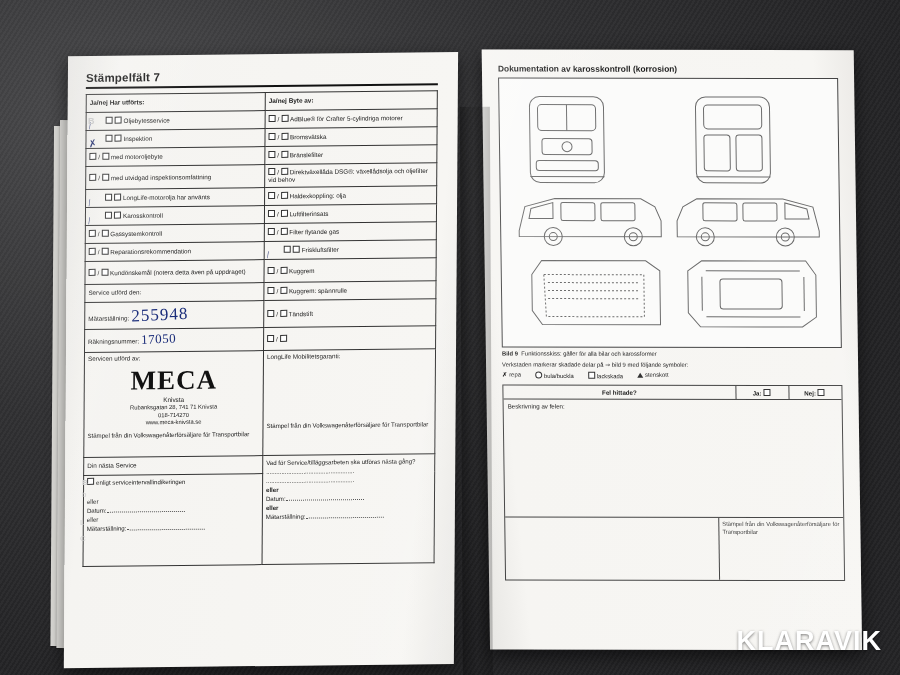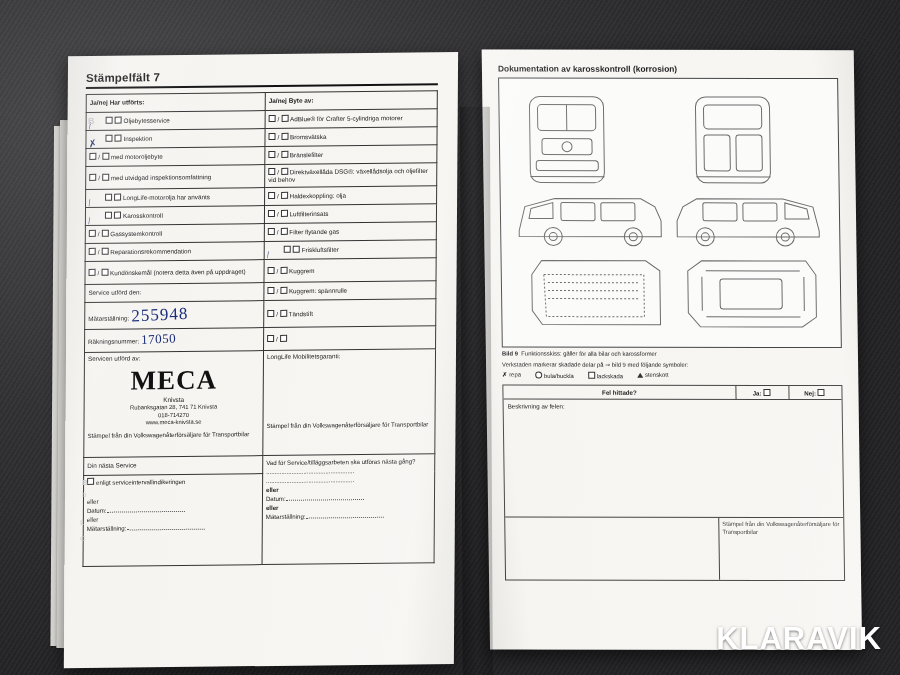--- a/index.html
+++ b/index.html
@@ -98,21 +98,21 @@
   .faultrow .c3{width:52px;border-left:.8px solid #444;padding:3px 0;text-align:center;}
   .desc{font-size:6.2px;padding:3px 4px;}
   .bigblank{height:104px;border-bottom:.8px solid #444;}
   .stampcells{display:flex;height:62px;}
   .stampcells .a{flex:1;border-right:.8px solid #444;}
   .stampcells .b{width:118px;font-size:5.8px;padding:3px;line-height:1.3;color:#3a3a3a;}
 
   
   .wm{
     position:absolute;right:18px;bottom:18px;
-    font-size:31px;font-weight:bold;letter-spacing:1px;color:#ffffff;
+    font-size:27px;font-weight:bold;letter-spacing:1px;color:#ffffff;
     text-shadow:0 1px 3px rgba(0,0,0,.5);
     font-family:"Liberation Sans",sans-serif;
   }
   
   .spill{position:absolute;color:#cfcfcf;font-size:9px;font-weight:bold;}
 </style>
 </head>
 <body>
 
 <div class="bg"></div>

